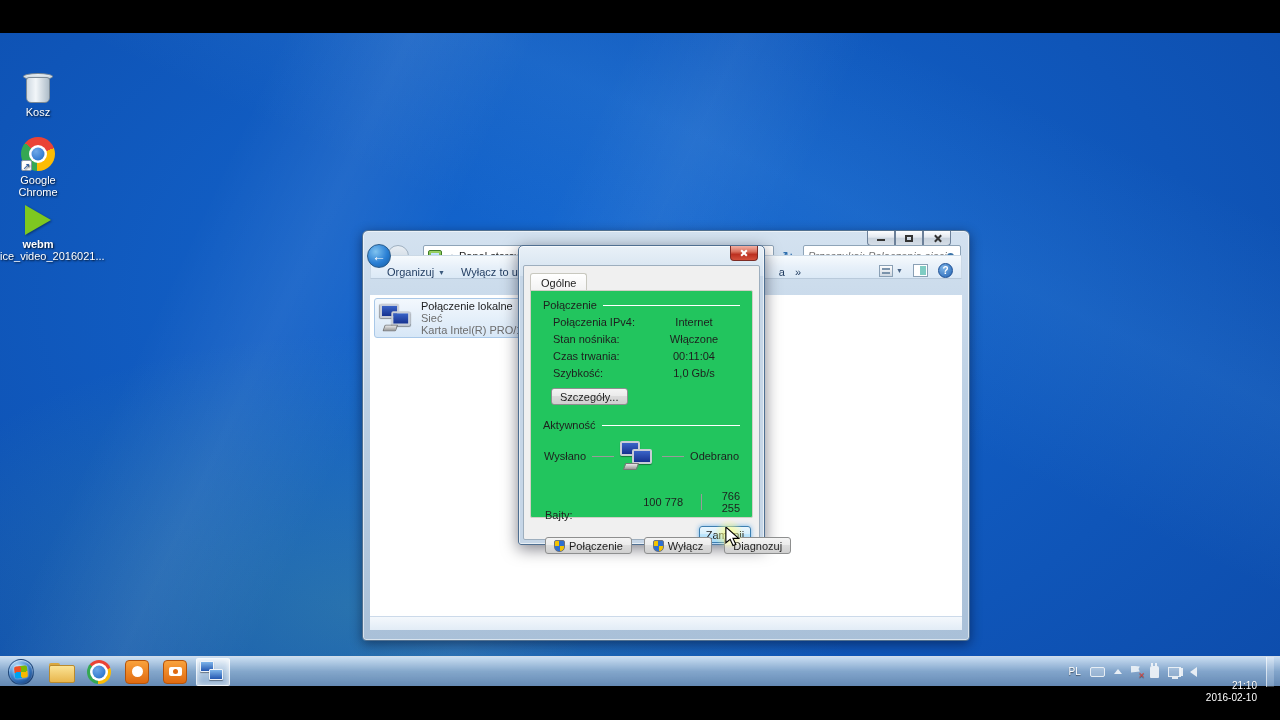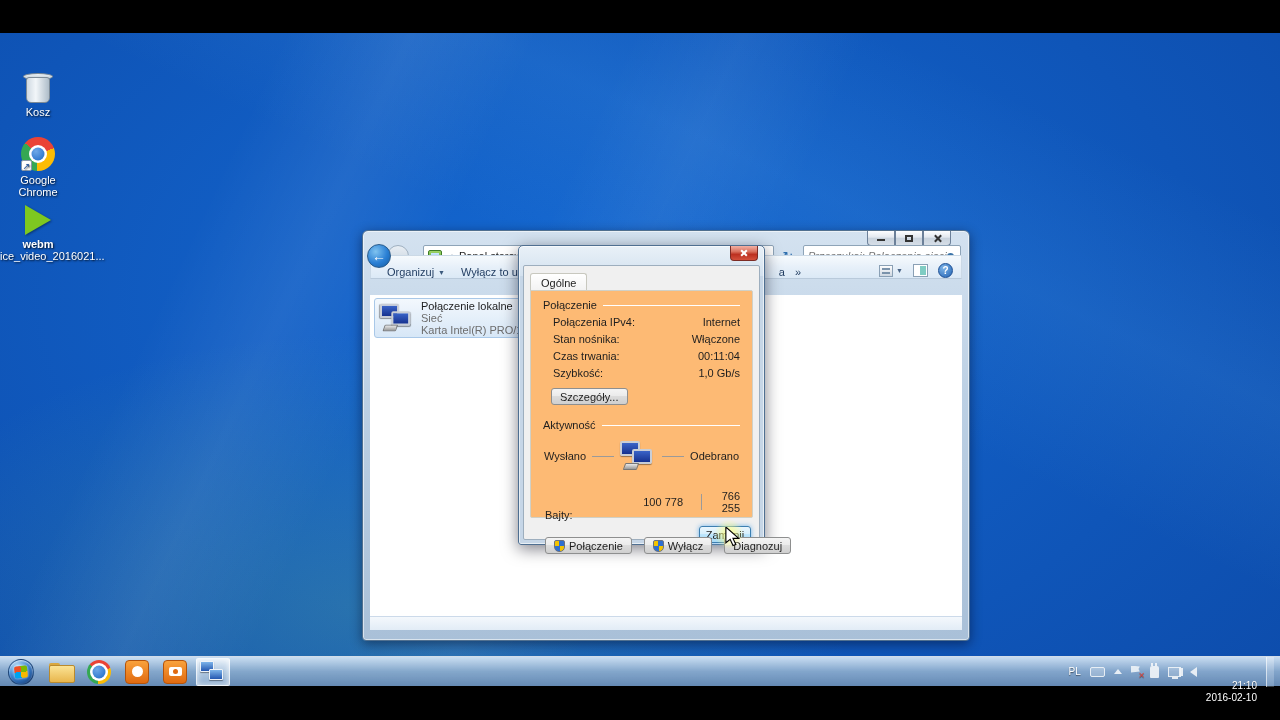--- a/index.html
+++ b/index.html
@@ -116,27 +116,27 @@
     border-radius:1px; margin-right:5px; }
   .dclose { position:absolute; right:6px; top:0; width:28px; height:15px; border:1px solid #7c2b24; border-top:none;
     border-radius:0 0 4px 4px; background:linear-gradient(#f3b0a4,#d9705d 40%,#bc3020 60%,#d4503c);
     display:flex; align-items:center; justify-content:center; }
   .dclose .glyph-x::before,.dclose .glyph-x::after { background:#fff; height:8px; width:2px; left:3px; }
   .dclose .glyph-x { width:8px; height:8px; }
   .dbody { position:absolute; left:4px; top:19px; right:4px; bottom:4px; background:#f0f0f0;
     border:1px solid #9daebe; border-radius:2px; padding:6px 6px 0; }
   .tab { display:inline-block; background:linear-gradient(#ffffff,#f2f2f2); border:1px solid #c8c8bf; border-bottom:none;
     border-radius:3px 3px 0 0; font-size:11px; color:#1e1e1e; padding:3px 10px 2px; position:relative; top:1px; }
-  .tabpage { position:relative; height:228px; background:#fdba74; border:1px solid #d0d0c6; border-radius:0 2px 2px 2px;
+  .tabpage { position:relative; height:228px; background:#22c55e; border:1px solid #d0d0c6; border-radius:0 2px 2px 2px;
     font-size:11px; color:#1e1e1e; padding:8px 12px; }
   .grouphead { display:flex; align-items:center; gap:6px; color:#1e1e1e; }
   .grouphead .line { flex:1; height:1px; background:#d9dde0; border-bottom:1px solid #fff; }
   .statrow { display:flex; margin-top:5px; padding-left:10px; }
   .statrow .lbl { width:95px; }
-  .statrow .val { flex:1; text-align:right; }
+  .statrow .val { flex:1; text-align:center; }
   .btn { display:inline-flex; align-items:center; justify-content:center; gap:4px; height:17px;
     background:linear-gradient(#f4f4f4,#ebebeb 45%,#dcdcdc 50%,#cfcfcf); border:1px solid #8e8f8f;
     border-radius:3px; font-size:11px; color:#1e1e1e; padding:0 8px; }
   .btn-details { margin:9px 0 0 8px; }
   .activity { margin-top:14px; }
   .sentrecv { display:flex; align-items:center; justify-content:center; margin-top:10px; }
   .dashline { width:22px; height:1px; background:#9a9a9a; margin:0 6px; }
   .pcicon { position:relative; width:36px; height:30px; }
   .monitor { position:absolute; width:20px; height:15px; background:linear-gradient(#3a64c8,#16318f);
     border:2px solid #c8cdd6; border-radius:2px; box-shadow:0 1px 1px rgba(0,0,0,.4); }

